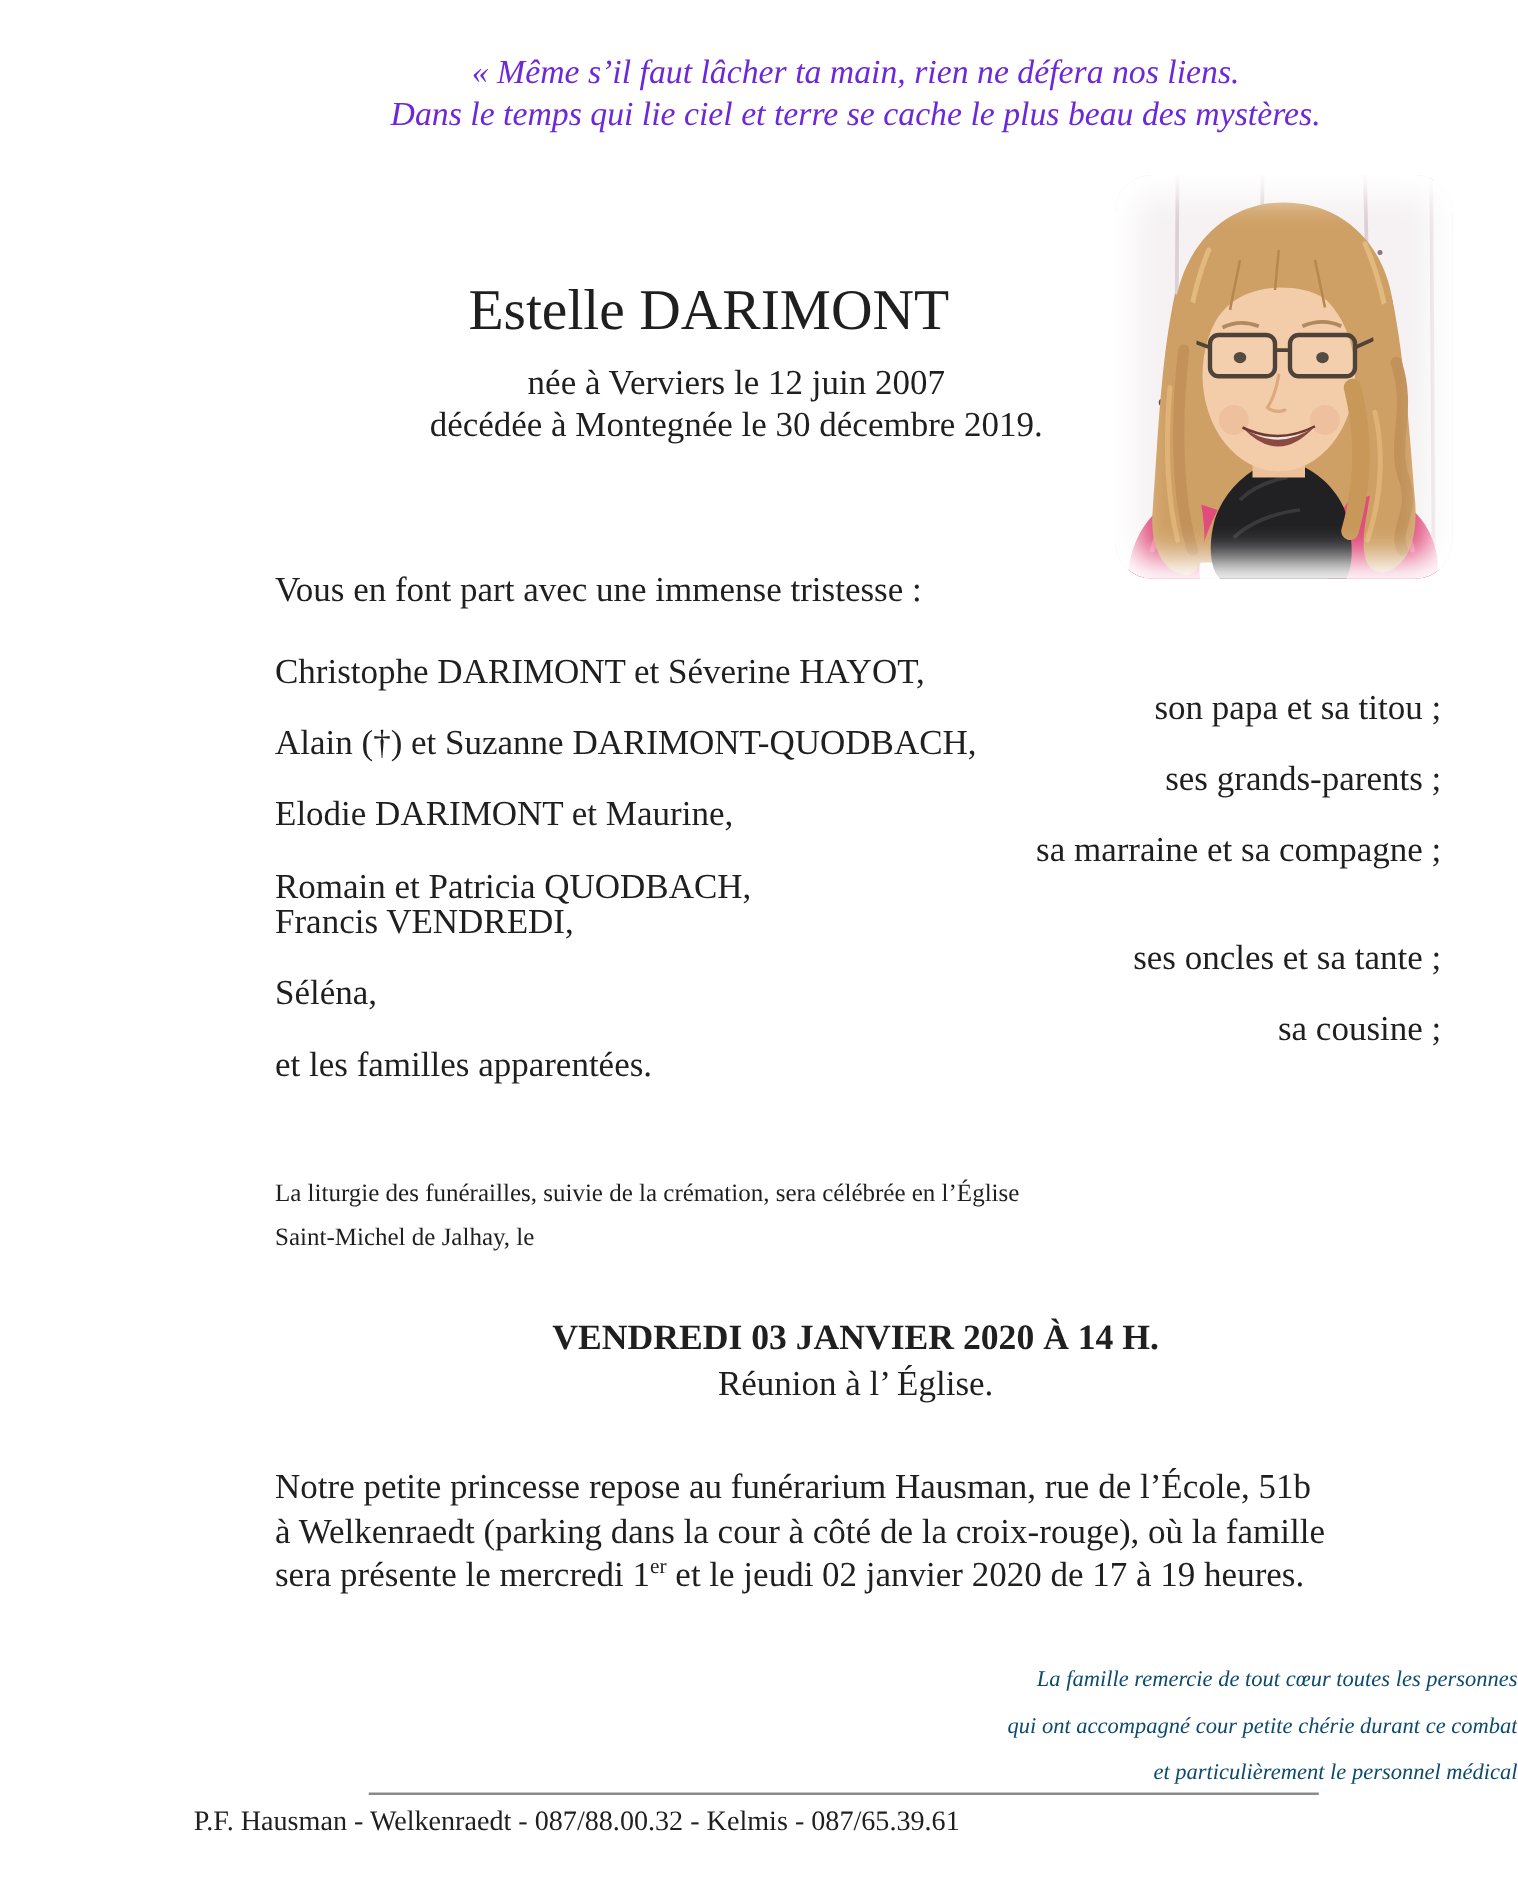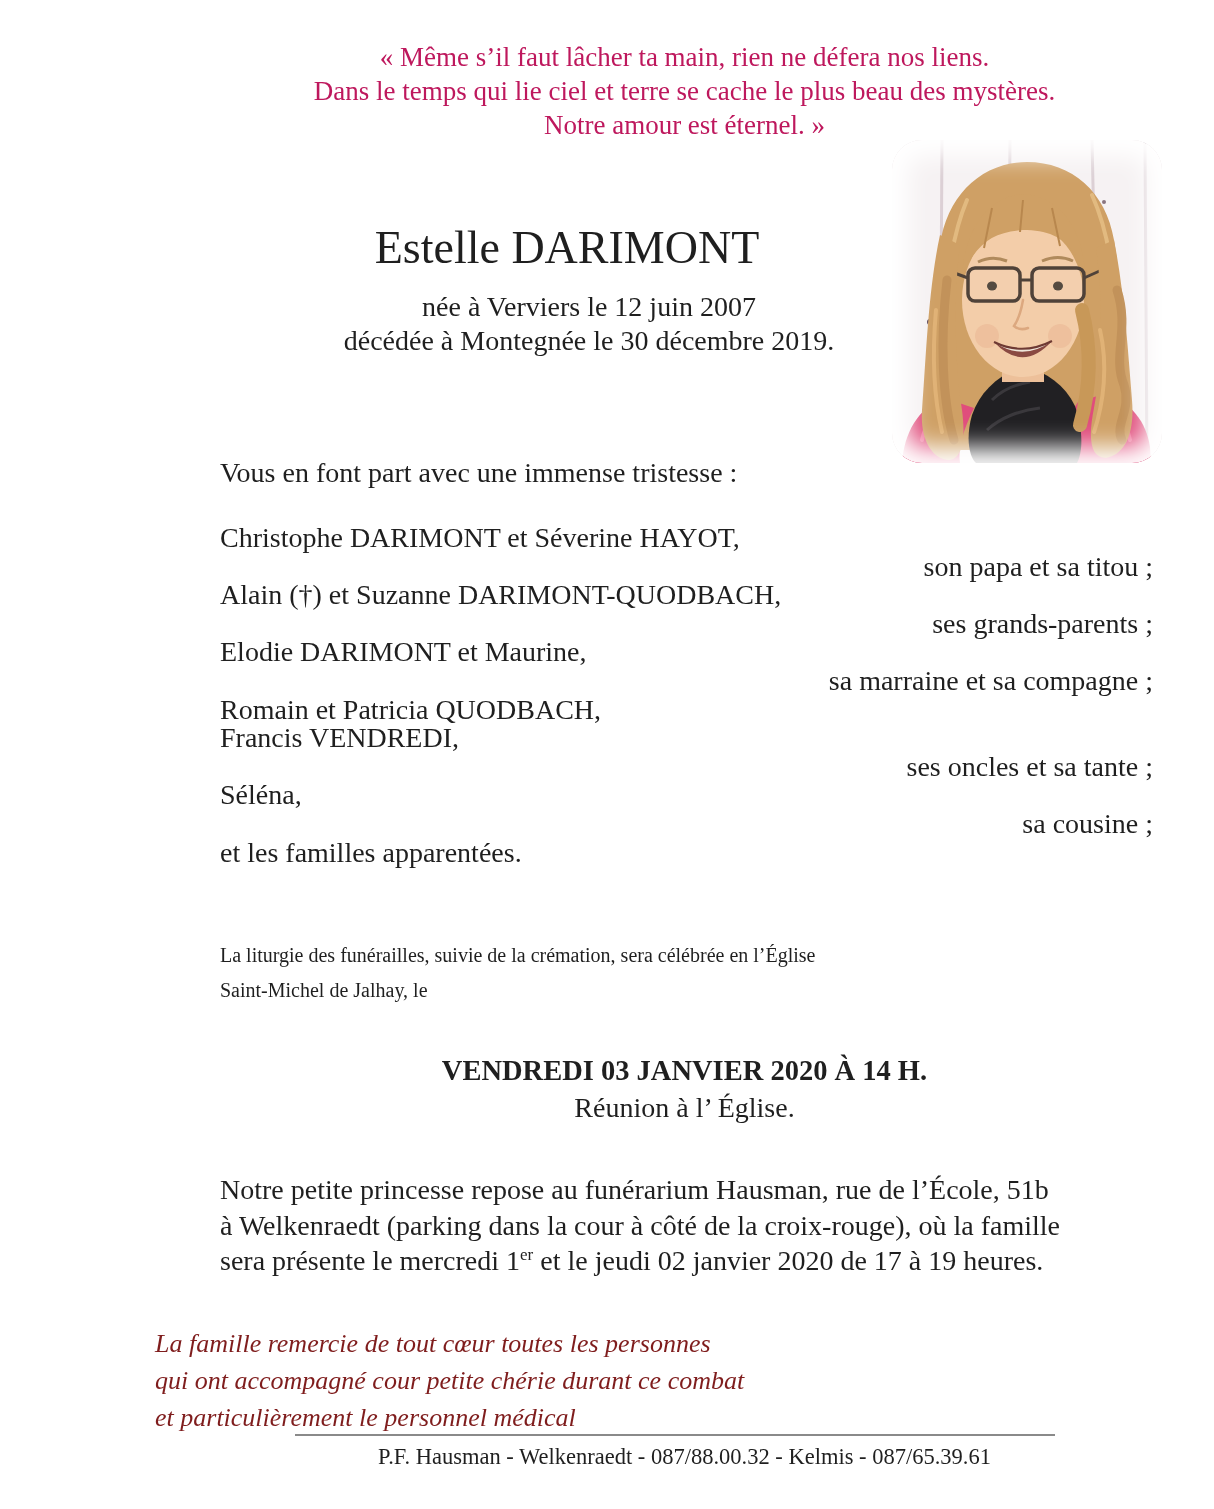--- a/index.html
+++ b/index.html
@@ -7,22 +7,22 @@
     position:relative;
     width:1214px;height:1509px;
     background:#ffffff;
     font-family:"Liberation Serif","DejaVu Serif",serif;
     color:#1f1f1f;
     overflow:hidden;
   }
   
   .epigraph{
     position:absolute;top:40px;left:155px;width:1059px;
-    text-align:center;
-    font-size:27px;line-height:34px;color:#be185d;
+    text-align:center;font-style:italic;
+    font-size:27px;line-height:34px;color:#6d28d9;
   }
   
   .deceased{
     position:absolute;top:222px;left:0;width:1134px;text-align:center;
   }
   .deceased-name{
     font-size:46px;line-height:52px;margin:0 0 16px 0;font-weight:normal;
   }
   .deceased-dates{font-size:28px;line-height:34px;margin-left:44px;}
   
@@ -57,41 +57,40 @@
     text-align:center;font-size:28px;line-height:37px;
   }
   .ceremony .datetime{font-weight:bold;font-size:28.5px;}
   .visitation{
     position:absolute;top:1172px;left:220px;width:940px;
     font-size:28px;line-height:35.5px;
   }
   .visitation .sup{vertical-align:super;font-size:17px;line-height:0;}
   .thanks{
     position:absolute;top:1325px;left:155px;width:1059px;
-    text-align:left;font-style:italic;
-    font-size:26px;line-height:37px;color:#7f1d1d;
+    text-align:right;font-style:italic;
+    font-size:18px;line-height:37px;color:#0c4a6e;
   }
   .footer-rule{
     position:absolute;top:1434px;left:295px;width:760px;height:0;
     border-top:2px solid #8a8a8a;
   }
   .page-footer{
     position:absolute;top:1444px;left:155px;width:1059px;
-    text-align:center;font-size:22.5px;line-height:26px;
+    text-align:left;font-size:22.5px;line-height:26px;
   }
 </style>
 </head>
 <body>
 
 <div class="page">
 
   <div class="epigraph">
     <div>« Même s’il faut lâcher ta main, rien ne défera nos liens.</div>
     <div>Dans le temps qui lie ciel et terre se cache le plus beau des mystères.</div>
-    <div>Notre amour est éternel. »</div>
   </div>
 
   <div class="deceased">
     <h1 class="deceased-name">Estelle DARIMONT</h1>
     <div class="deceased-dates">née à Verviers le 12 juin 2007</div>
     <div class="deceased-dates">décédée à Montegnée le 30 décembre 2019.</div>
   </div>
 
   <div class="portrait">
     <svg viewBox="0 0 270 323" xmlns="http://www.w3.org/2000/svg">

